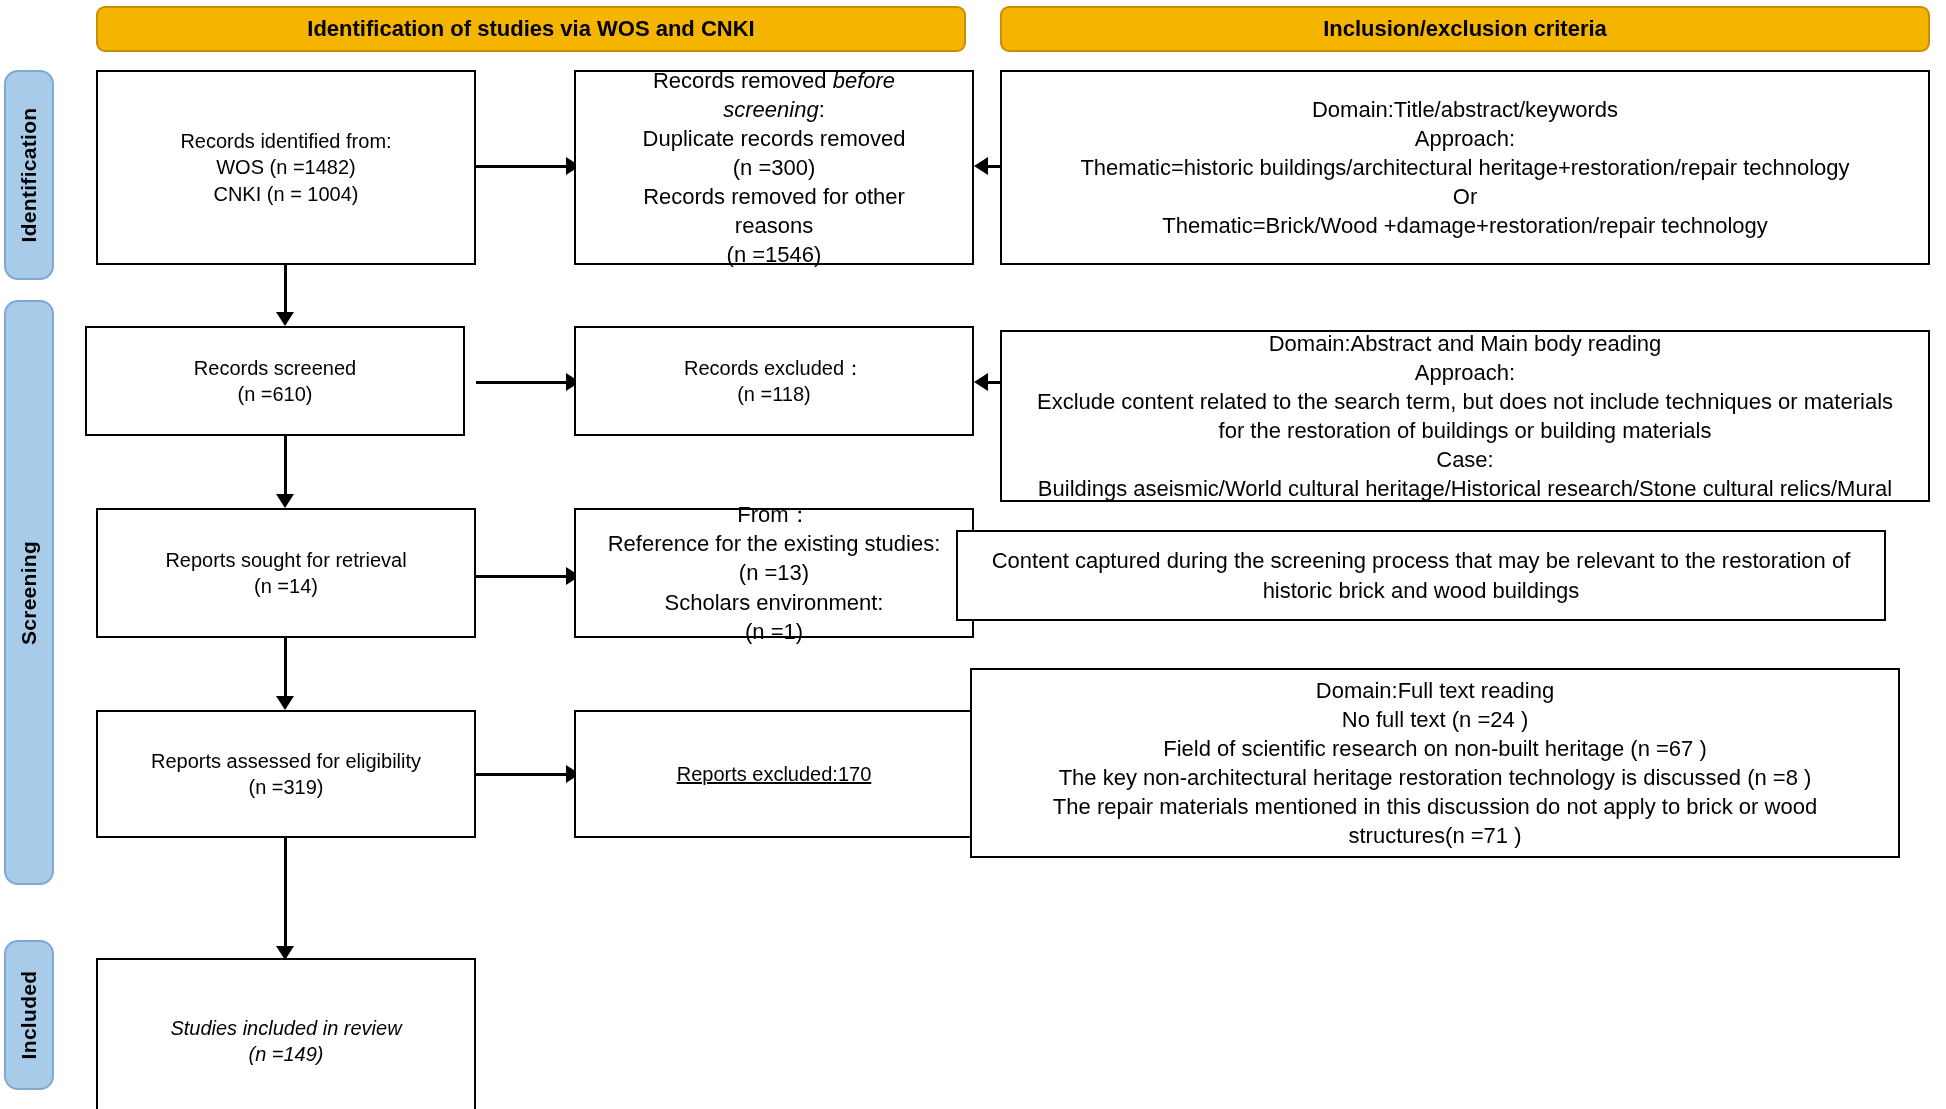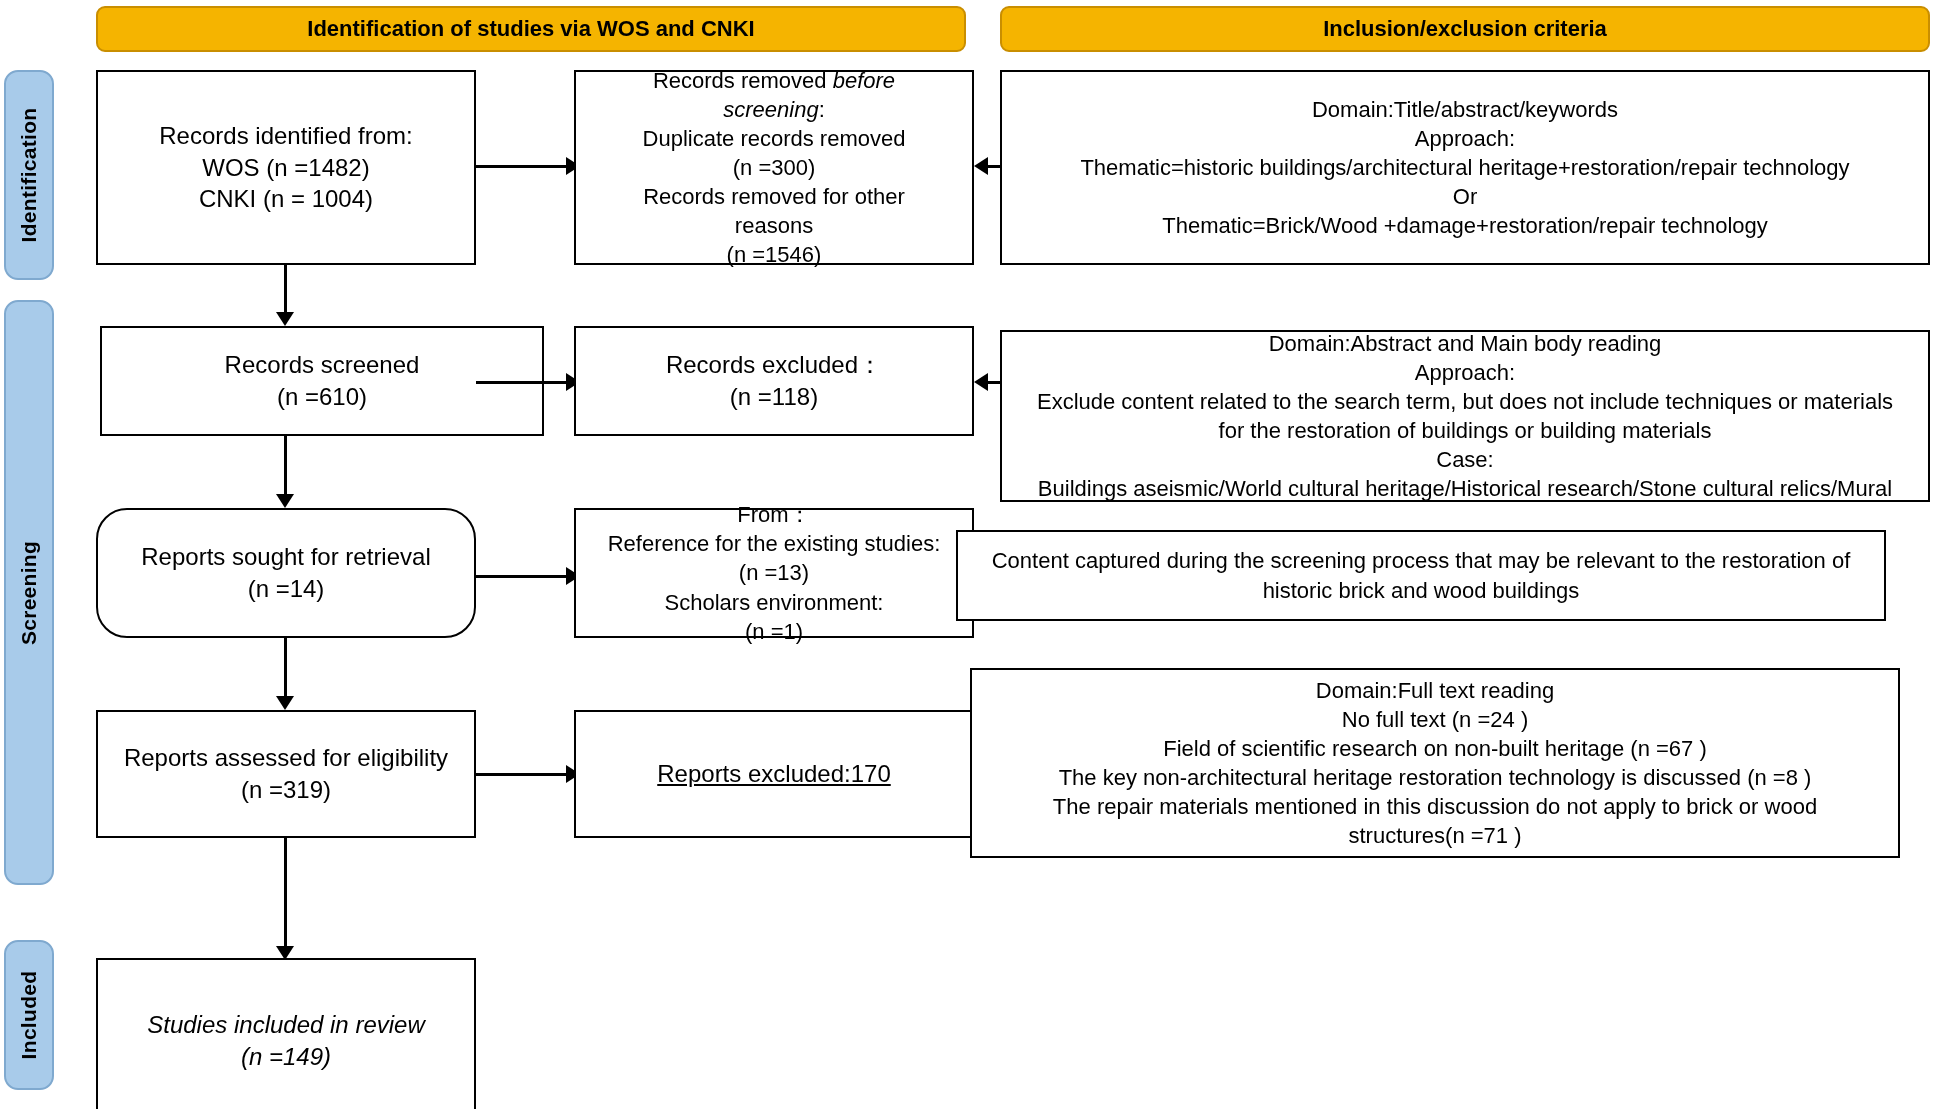--- a/index.html
+++ b/index.html
@@ -57,21 +57,21 @@
   
   .fbox {
     position: absolute;
     background: #ffffff;
     border: 2.5px solid #000000;
     box-sizing: border-box;
     display: flex;
     align-items: center;
     justify-content: center;
     text-align: center;
-    font-size: 24px;
+    font-size: 20px;
     line-height: 1.32;
     padding: 6px 10px;
     white-space: pre-line;
   }
   .fbox.small-text { font-size: 22px; }
   .fbox .it { font-style: italic; }
 
   
   .line-h, .line-v {
     position: absolute;
@@ -144,21 +144,21 @@
 
   <div class="fbox small-text" style="left:1000px; top:70px; width:930px; height:195px;">Domain:Title/abstract/keywords
 Approach:
 Thematic=historic buildings/architectural heritage+restoration/repair technology
 Or
 Thematic=Brick/Wood +damage+restoration/repair technology</div>
 
   <div class="line-v" style="left:284px; top:265px; height:50px;"></div>
   <div class="arrow-d" style="left:276px; top:312px;"></div>
 
-  <div class="fbox" style="left:100px; top:326px; width:444px; height:110px;">Records screened
+  <div class="fbox" style="left:85px; top:326px; width:380px; height:110px;">Records screened
 (n =610)</div>
 
   <div class="line-h" style="left:476px; top:381px; width:94px;"></div>
   <div class="arrow-r" style="left:566px; top:373px;"></div>
 
   <div class="fbox" style="left:574px; top:326px; width:400px; height:110px;">Records excluded：
 (n =118)</div>
 
   <div class="line-h" style="left:988px; top:381px; width:30px;"></div>
   <div class="arrow-l" style="left:974px; top:373px;"></div>
@@ -166,21 +166,21 @@
   <div class="fbox small-text" style="left:1000px; top:330px; width:930px; height:172px;">Domain:Abstract and Main body reading
 Approach:
 Exclude content related to the search term, but does not include techniques or materials
 for the restoration of buildings or building materials
 Case:
 Buildings aseismic/World cultural heritage/Historical research/Stone cultural relics/Mural</div>
 
   <div class="line-v" style="left:284px; top:436px; height:60px;"></div>
   <div class="arrow-d" style="left:276px; top:494px;"></div>
 
-  <div class="fbox" style="left:96px; top:508px; width:380px; height:130px;border-radius:31px;">Reports sought for retrieval
+  <div class="fbox" style="left:96px; top:508px; width:380px; height:130px;">Reports sought for retrieval
 (n =14)</div>
 
   <div class="line-h" style="left:476px; top:575px; width:94px;"></div>
   <div class="arrow-r" style="left:566px; top:567px;"></div>
 
   <div class="fbox small-text" style="left:574px; top:508px; width:400px; height:130px;">From：
 Reference for the existing studies:
 (n =13)
 Scholars environment:
 (n =1)</div>

